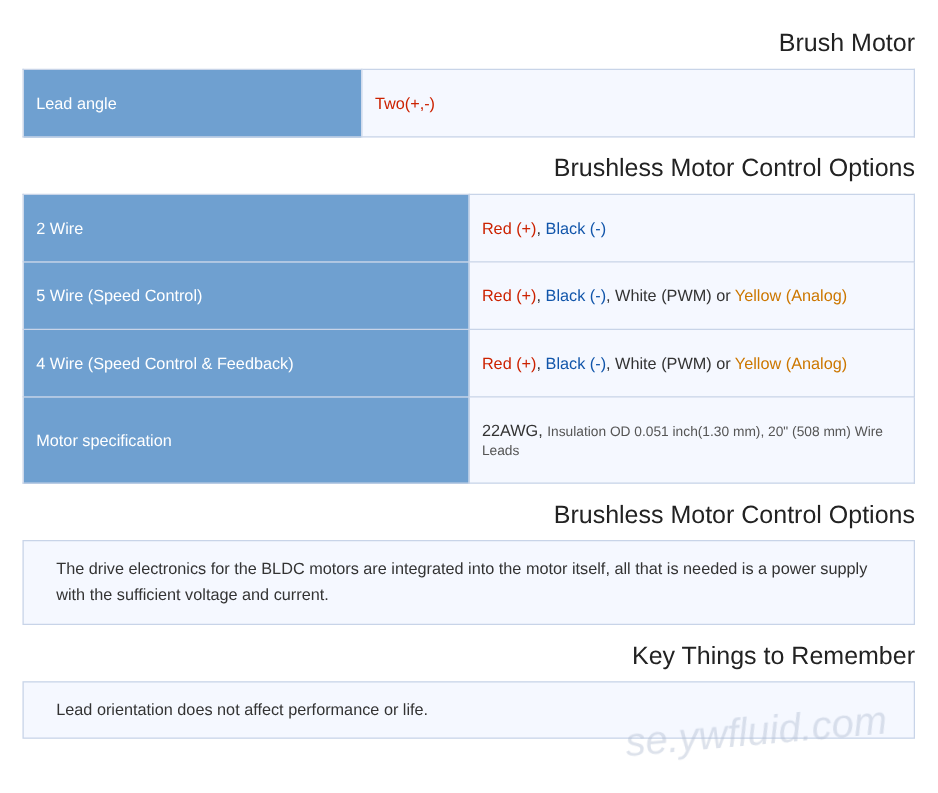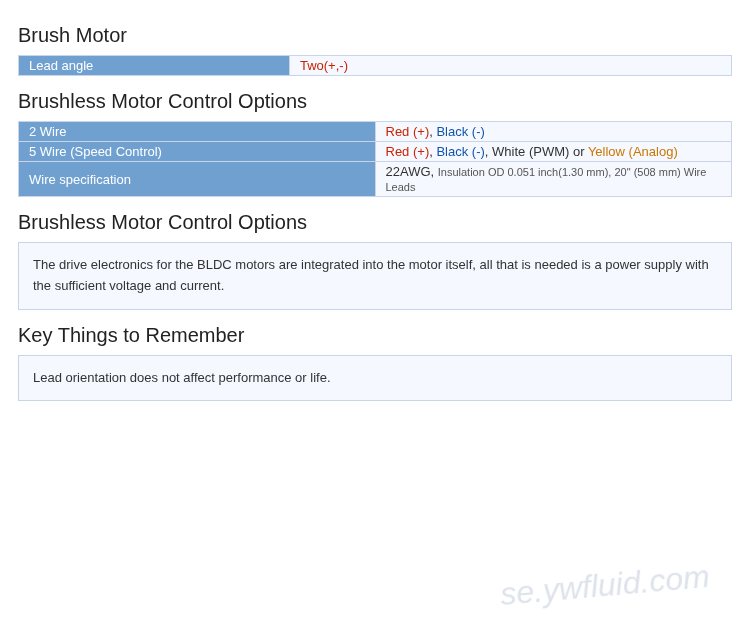--- a/index.html
+++ b/index.html
@@ -23,31 +23,32 @@
       padding: 10px 18px 20px 18px;
       position: relative;
     }
 
     .section-title {
       font-size: 20px;
       font-weight: normal;
       color: #222;
       margin: 14px 0 8px 0;
       font-family: Arial, sans-serif;
+      text-align: right;
     }
 
     .data-table {
       width: 100%;
       border-collapse: collapse;
       margin-bottom: 6px;
     }
 
     .data-table td {
       border: 1px solid #c8d4e8;
-      padding: 2px 10px;
+      padding: 19px 10px;
       vertical-align: middle;
     }
 
     .data-table .label-cell {
       background-color: #6fa0d0;
       color: #fff;
       width: 38%;
       font-size: 13px;
     }
 
@@ -65,21 +66,21 @@
       color: #333;
     }
 
     .red-text { color: #cc2200; }
     .blue-text { color: #1155aa; }
     .orange-text { color: #cc7700; }
 
     .info-box {
       border: 1px solid #c8d4e8;
       background-color: #f5f8ff;
-      padding: 12px 14px;
+      padding: 12px 26px;
       margin-bottom: 10px;
       font-size: 13px;
       color: #333;
       line-height: 1.6;
     }
 
     .watermark {
       position: fixed;
       bottom: 30px;
       right: 40px;
@@ -120,21 +121,25 @@
     <tbody>
       <tr>
         <td class="label-cell-wide">2 Wire</td>
         <td class="value-cell"><span class="red-text">Red (+)</span>, <span class="blue-text">Black (-)</span></td>
       </tr>
       <tr>
         <td class="label-cell-wide">5 Wire (Speed Control)</td>
         <td class="value-cell"><span class="red-text">Red (+)</span>, <span class="blue-text">Black (-)</span>, White (PWM) or <span class="orange-text">Yellow (Analog)</span></td>
       </tr>
       <tr>
-        <td class="label-cell-wide">Wire specification</td>
+        <td class="label-cell-wide">4 Wire (Speed Control &amp; Feedback)</td>
+        <td class="value-cell"><span class="red-text">Red (+)</span>, <span class="blue-text">Black (-)</span>, White (PWM) or <span class="orange-text">Yellow (Analog)</span></td>
+      </tr>
+      <tr>
+        <td class="label-cell-wide">Motor specification</td>
         <td class="value-cell">22AWG, <span class="wire-spec-small">Insulation OD 0.051 inch(1.30 mm), 20" (508 mm) Wire Leads</span></td>
       </tr>
     </tbody>
   </table>
 
   <h2 class="section-title">Brushless Motor Control Options</h2>
 
   <div class="info-box">The drive electronics for the BLDC motors are integrated into the motor itself, all that is needed is a power supply with the sufficient voltage and current.</div>
 
   <h2 class="section-title">Key Things to Remember</h2>

